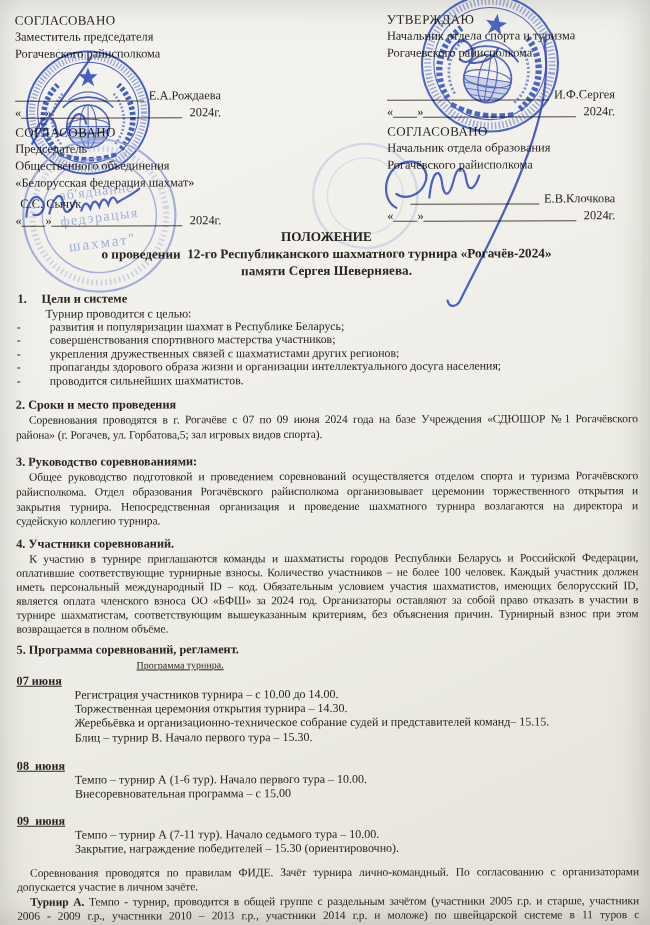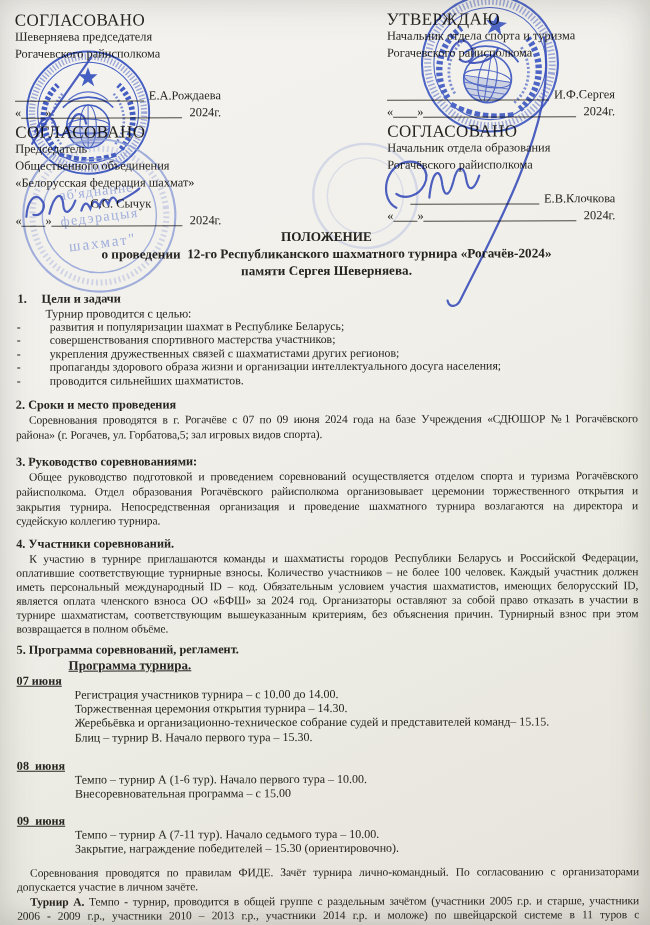--- a/index.html
+++ b/index.html
@@ -20,22 +20,22 @@
     content:"";position:absolute;inset:0;pointer-events:none;
     box-shadow:inset 0 0 42px rgba(90,88,80,.18), inset -4px -6px 26px rgba(90,88,80,.12);
   }
   .sheet{position:absolute;inset:0;transform:rotate(-.15deg);}
   
   .appr{position:absolute;font-size:12.4px;line-height:17px;}
   .b1{left:16px;top:11px;width:206px;}
   .b2{left:388px;top:11px;width:228px;}
   .b3{left:16px;top:123px;width:206px;}
   .b4{left:388px;top:123px;width:228px;}
-  .appr .st{font-size:17px;letter-spacing:.4px;}
-  .sigrow{display:flex;align-items:center;}
+  .appr .st{font-size:13px;letter-spacing:.4px;}
+  .sigrow{display:flex;align-items:flex-start;}
   .b1 .sigrow,.b2 .sigrow{margin-top:25px;}
   .b3 .sigrow{margin-top:0;flex-direction:column;}
   .b4 .sigrow{margin-top:17px;margin-left:23px;}
   .rule{flex:1;border-bottom:1px solid #4c4840;align-self:flex-end;margin-bottom:3px;height:1px;}
   .rule.short{flex:0 0 24px;}
   .sigrow .nm{margin-left:5px;white-space:nowrap;}
   .daterow{display:flex;align-items:baseline;}
   .daterow .yr{margin-left:7px;white-space:nowrap;text-align:right;}
   
   .content{position:absolute;left:16px;top:228px;width:622px;font-size:12px;}
@@ -50,38 +50,38 @@
   .m10{margin-top:10px;}
   .m13{margin-top:13px;}
   .m8{margin-top:8px;}
   .m7{margin-top:7px;}
   .m9{margin-top:9px;}
   .p{line-height:14.6px;text-align:justify;font-size:11.5px;letter-spacing:-.1px;}
   .pj{text-align-last:justify;}
   .ind{text-indent:13px;}
   .s3l{line-height:14.7px;}
   .s4l{line-height:14px;}
-  .sub{display:inline-block;margin-left:52px;font-weight:bold;text-decoration:underline;line-height:16px;font-size:13px;}
+  .sub{display:inline-block;margin-left:120px;font-weight:normal;text-decoration:underline;line-height:16px;font-size:10px;}
   .day{font-weight:bold;text-decoration:underline;line-height:14px;font-size:12.2px;}
   .d2{margin-top:14px;}
   .d3{margin-top:13px;}
   .ev{padding-left:58px;line-height:14.2px;}
   .lead{font-weight:bold;}
   
   .overlay{position:absolute;inset:0;pointer-events:none;mix-blend-mode:multiply;}
 </style>
 </head>
 <body>
 
 <div class="page">
 <div class="sheet">
 
   <div class="appr b1">
     <div class="st">СОГЛАСОВАНО</div>
-    <div>Шеверняева председателя</div>
+    <div>Заместитель председателя</div>
     <div>Рогачевского райисполкома</div>
     <div class="sigrow">
       <span class="rule"></span>
       <span class="nm">Е.А.Рождаева</span>
     </div>
     <div class="daterow">
       <span>«</span>
       <span class="rule short"></span>
       <span>»</span>
       <span class="rule"></span>
@@ -140,21 +140,21 @@
       <span class="yr">2024г.</span>
     </div>
   </div>
 
   <div class="content">
     <div class="tl">ПОЛОЖЕНИЕ</div>
     <div class="tl prewrap">о проведении  12-го Республиканского шахматного турнира «Рогачёв-2024»</div>
     <div class="tl">памяти Сергея Шеверняева.</div>
 
     <div class="h sec1">
-      <span class="n">1.</span><span>Цели и задачи</span>
+      <span class="n">1.</span><span>Цели и системе</span>
     </div>
     <div class="intro">Турнир проводится с целью:</div>
     <div class="li">
           <span class="dash">-</span>
           <span>развития и популяризации шахмат в Республике Беларусь;</span>
         </div>
     <div class="li">
           <span class="dash">-</span>
           <span>совершенствования спортивного мастерства участников;</span>
         </div>

